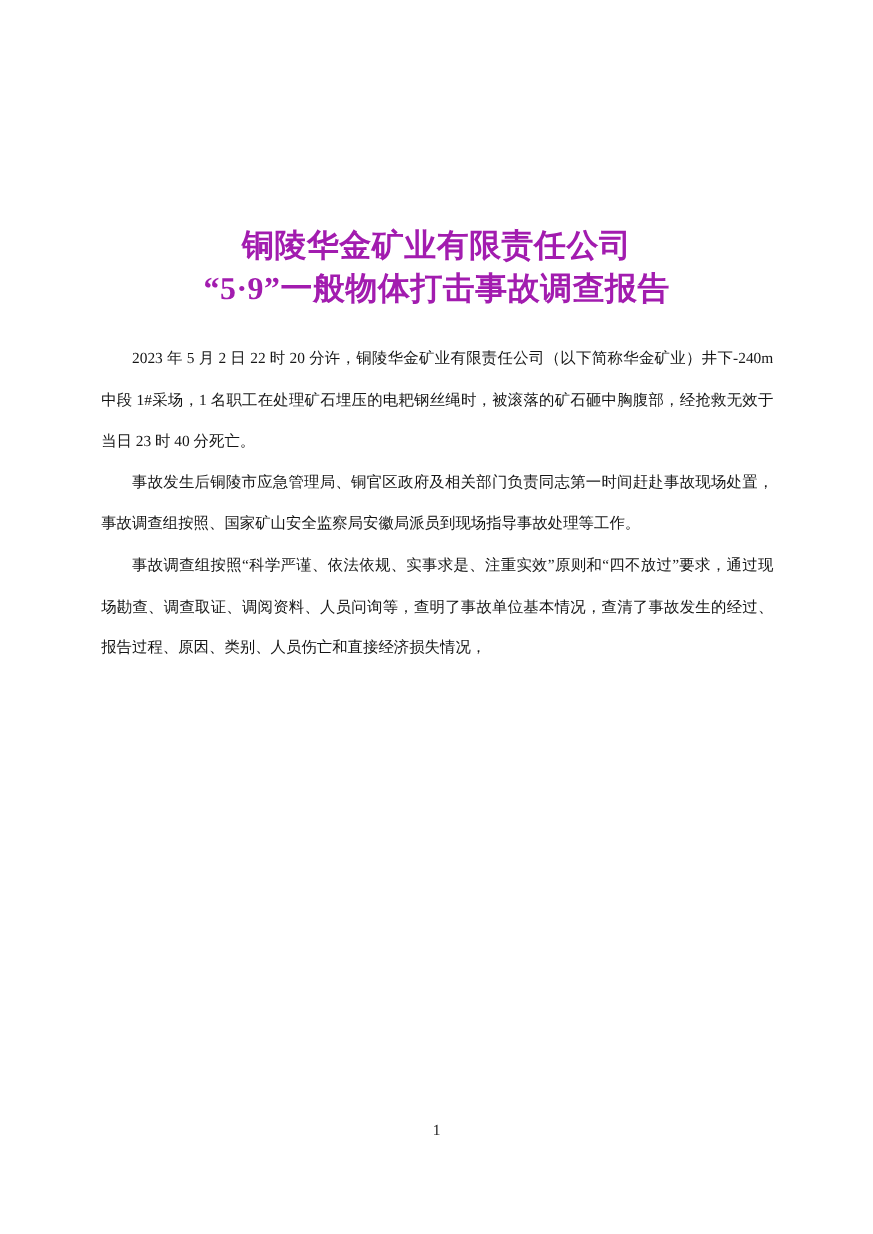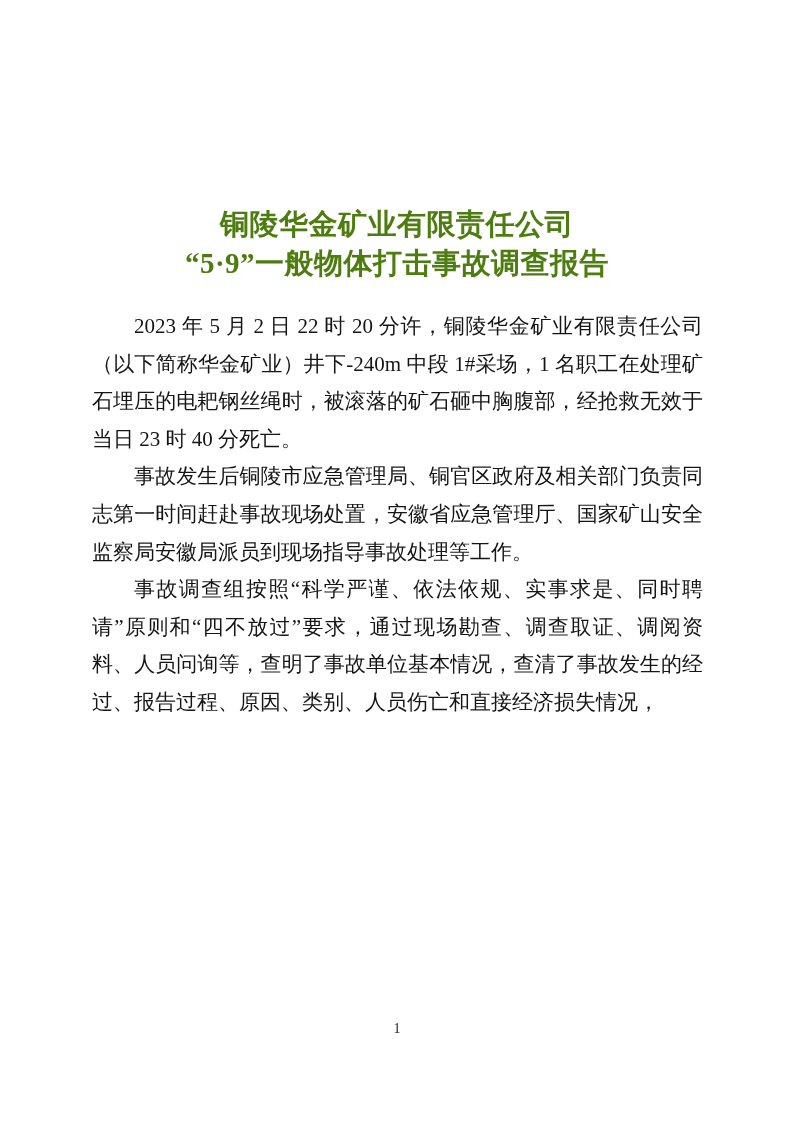--- a/index.html
+++ b/index.html
@@ -18,36 +18,36 @@
     font-family: "Liberation Serif", "DejaVu Serif", serif;
     color: #111111;
   }
   .doc-title {
     position: absolute;
     top: 186px;
     left: 0;
     right: 0;
     text-align: center;
     font-weight: 700;
-    color: #4d7c0f;
+    color: #a21caf;
     font-size: 29px;
     line-height: 39px;
     letter-spacing: 0.5px;
     font-family: "Liberation Serif", "DejaVu Serif", serif;
   }
   .doc-title .title-line {
     display: block;
     white-space: nowrap;
   }
   .doc-body {
     position: absolute;
     top: 308px;
     left: 92px;
     width: 611px;
-    font-size: 21px;
+    font-size: 14px;
     line-height: 37.6px;
     text-align: justify;
     color: #151515;
   }
   .doc-body p {
     margin: 0;
     padding: 0;
     text-indent: 2em;
     word-break: break-all;
   }
@@ -69,21 +69,21 @@
 
 <div class="page">
 
   <h1 class="doc-title">
     <span class="title-line">铜陵华金矿业有限责任公司</span>
     <span class="title-line">“5·9”一般物体打击事故调查报告</span>
   </h1>
 
   <div class="doc-body">
     <p>2023 年 5 月 2 日 22 时 20 分许，铜陵华金矿业有限责任公司（以下简称华金矿业）井下-240m 中段 1#采场，1 名职工在处理矿石埋压的电耙钢丝绳时，被滚落的矿石砸中胸腹部，经抢救无效于当日 23 时 40 分死亡。</p>
-    <p>事故发生后铜陵市应急管理局、铜官区政府及相关部门负责同志第一时间赶赴事故现场处置，安徽省应急管理厅、国家矿山安全监察局安徽局派员到现场指导事故处理等工作。</p>
-    <p>事故调查组按照“科学严谨、依法依规、实事求是、同时聘请”原则和“四不放过”要求，通过现场勘查、调查取证、调阅资料、人员问询等，查明了事故单位基本情况，查清了事故发生的经过、报告过程、原因、类别、人员伤亡和直接经济损失情况，</p>
+    <p>事故发生后铜陵市应急管理局、铜官区政府及相关部门负责同志第一时间赶赴事故现场处置，事故调查组按照、国家矿山安全监察局安徽局派员到现场指导事故处理等工作。</p>
+    <p>事故调查组按照“科学严谨、依法依规、实事求是、注重实效”原则和“四不放过”要求，通过现场勘查、调查取证、调阅资料、人员问询等，查明了事故单位基本情况，查清了事故发生的经过、报告过程、原因、类别、人员伤亡和直接经济损失情况，</p>
   </div>
 
   <div class="page-footer">
     <span class="page-number">1</span>
   </div>
 
 </div>
 
 </body></html>

